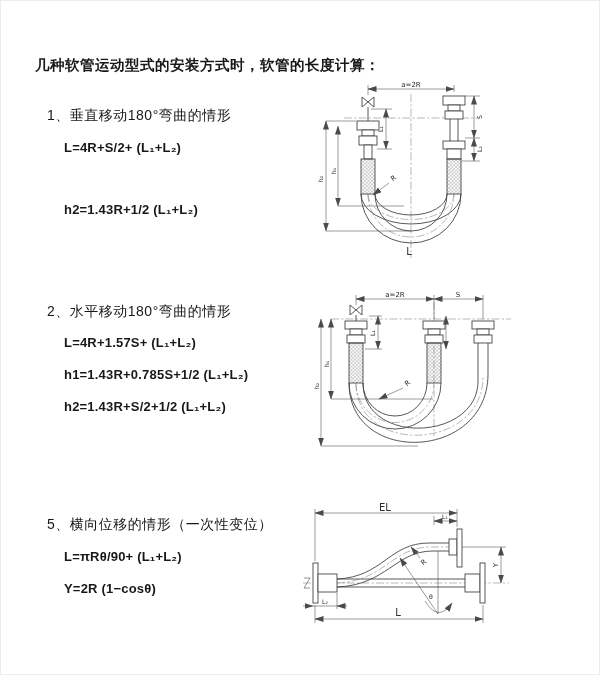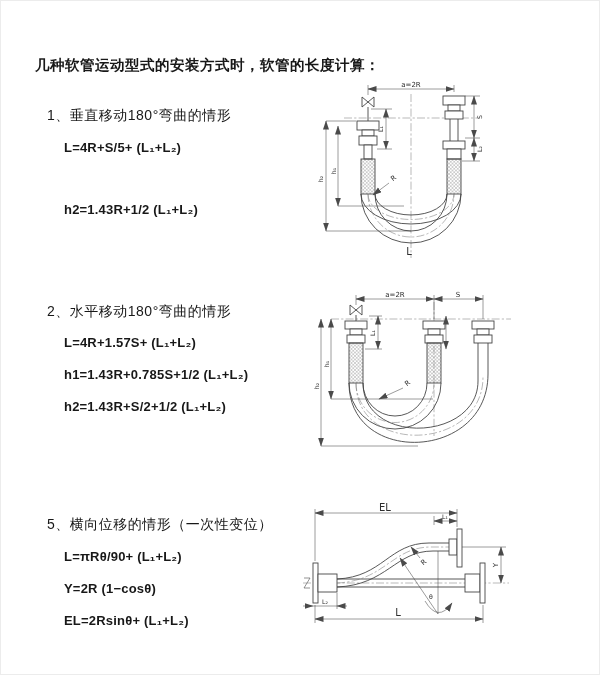--- a/index.html
+++ b/index.html
@@ -22,32 +22,31 @@
   .lbb{fill:#2d2d2d;font-size:10px;font-family:"DejaVu Sans",sans-serif;}
 </style>
 </head>
 <body>
 
 <div class="page">
 
   <div class="title">几种软管运动型式的安装方式时，软管的长度计算：</div>
 
   <div class="sec-head" style="top:106px">1、垂直移动180°弯曲的情形</div>
-  <div class="formula" style="top:139px">L=4R+S/5+ (L₁+L₂)</div>
+  <div class="formula" style="top:139px">L=4R+S/2+ (L₁+L₂)</div>
   <div class="formula" style="top:201px">h2=1.43R+1/2 (L₁+L₂)</div>
 
   <div class="sec-head" style="top:302px">2、水平移动180°弯曲的情形</div>
   <div class="formula" style="top:334px">L=4R+1.57S+ (L₁+L₂)</div>
   <div class="formula" style="top:366px">h1=1.43R+0.785S+1/2 (L₁+L₂)</div>
   <div class="formula" style="top:398px">h2=1.43R+S/2+1/2 (L₁+L₂)</div>
 
   <div class="sec-head" style="top:515px">5、横向位移的情形（一次性变位）</div>
   <div class="formula" style="top:548px">L=πRθ/90+ (L₁+L₂)</div>
   <div class="formula" style="top:580px">Y=2R (1−cosθ)</div>
-  <div class="formula" style="top:612px">EL=2Rsinθ+ (L₁+L₂)</div>
 
   <svg style="left:315px;top:75px" width="275" height="185" viewBox="0 0 275 185">
     <defs>
       <marker id="ae1" markerWidth="10" markerHeight="8" refX="8.5" refY="3" orient="auto" markerUnits="userSpaceOnUse">
           <path d="M0,0L9,3L0,6Z" fill="#4a4a4a"></path>
         </marker>
       <marker id="as1" markerWidth="10" markerHeight="8" refX="0.5" refY="3" orient="auto" markerUnits="userSpaceOnUse">
           <path d="M9,0L0,3L9,6Z" fill="#4a4a4a"></path>
         </marker>
       <pattern id="ht1" width="3.5" height="3.5" patternUnits="userSpaceOnUse">

